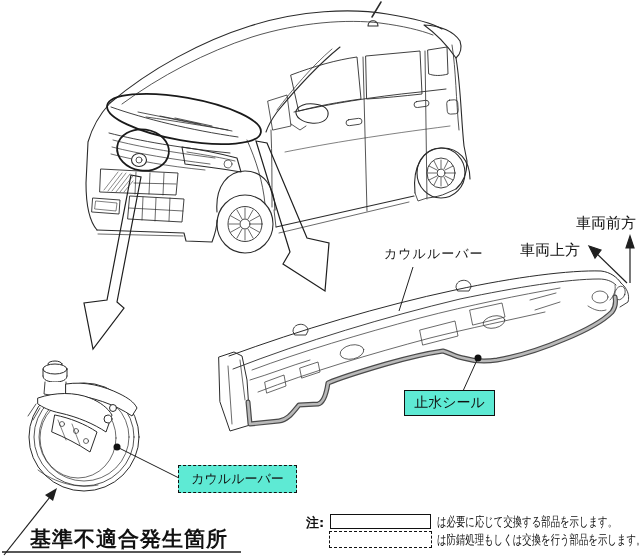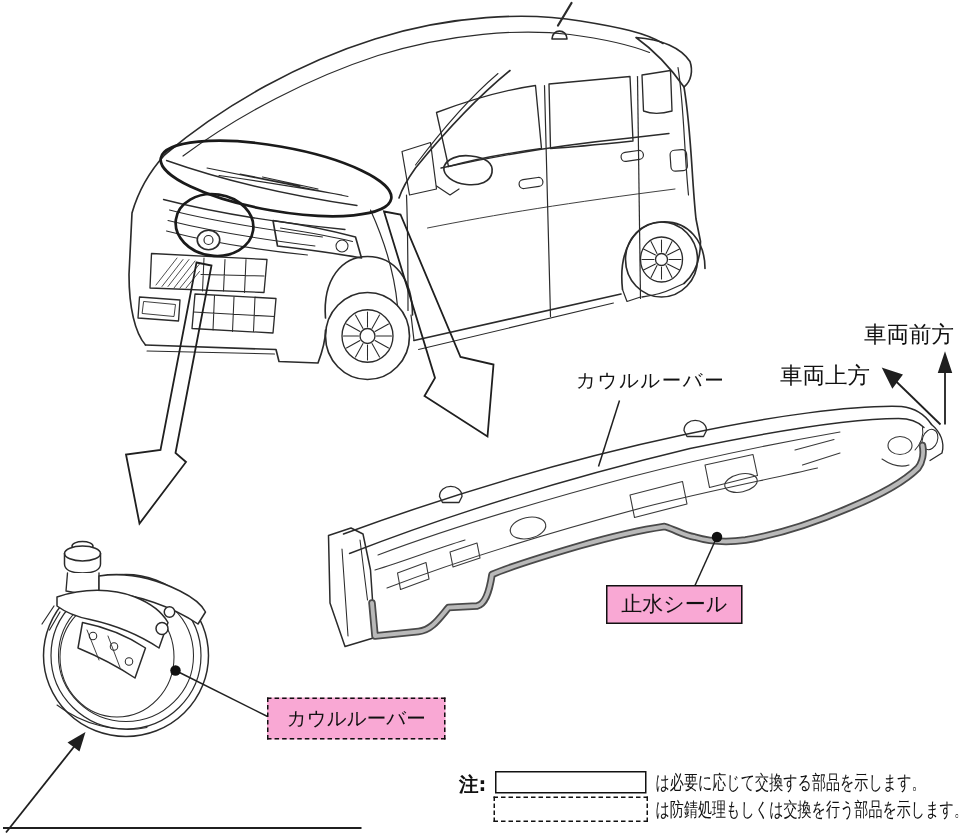--- a/index.html
+++ b/index.html
@@ -3,21 +3,21 @@
 <meta charset="utf-8">
 <style>
   html,body{margin:0;padding:0;background:#fff;}
   .canvas{position:relative;width:639px;height:557px;background:#fff;overflow:hidden;
           font-family:"DejaVu Sans","Liberation Sans",sans-serif;color:#111;}
   .canvas svg{position:absolute;left:0;top:0;}
   .lbl{position:absolute;white-space:nowrap;color:#111;}
   .lbl-cowl{left:384px;top:245px;font-size:13px;letter-spacing:1px;}
   .lbl-up{left:576px;top:214px;font-size:15px;}
   .lbl-front{left:520px;top:241px;font-size:15px;}
-  .part-box{position:absolute;background:#f9a8d4;display:flex;align-items:center;justify-content:center;}
+  .part-box{position:absolute;background:#5eead4;display:flex;align-items:center;justify-content:center;}
   .box-seal{left:404px;top:390px;width:89px;height:24px;border:1.4px solid #111;font-size:14px;}
   .box-booster{left:178px;top:465px;width:117px;height:26px;border:1.4px dashed #111;font-size:13px;}
   .lbl-defect{left:30px;top:525px;font-size:21px;font-weight:bold;
               font-family:"DejaVu Serif","Liberation Serif",serif;letter-spacing:1px;}
   .note-prefix{left:306px;top:514px;font-size:13px;font-weight:bold;}
   .legend-box{position:absolute;background:#fff;}
   .legend-solid{left:330px;top:514px;width:99px;height:13px;border:1.2px solid #111;}
   .legend-dashed{left:329px;top:531px;width:101px;height:15px;border:1.3px dashed #111;}
   .note-text{position:absolute;font-size:13px;transform:scaleX(0.72);transform-origin:0 50%;}
   .note-1{left:437px;top:513px;}
@@ -190,20 +190,21 @@
     <polygon points="57,488 53,501 45,495" fill="#1f1f1f" stroke="none"></polygon>
     <path d="M2,552 L241,552" fill="none" stroke-width="1.3"></path>
   </g>
 </svg>
 
 <div class="lbl lbl-cowl">カウルルーバー</div>
 <div class="lbl lbl-up">車両前方</div>
 <div class="lbl lbl-front">車両上方</div>
 <div class="part-box box-seal">止水シール</div>
 <div class="part-box box-booster">カウルルーバー</div>
+<div class="lbl lbl-defect">基準不適合発生箇所</div>
 
 <div class="lbl note-prefix">注:</div>
 <div class="legend-box legend-solid"></div>
 <div class="note-text note-1 lbl">は必要に応じて交換する部品を示します。</div>
 <div class="legend-box legend-dashed"></div>
 <div class="note-text note-2 lbl">は防錆処理もしくは交換を行う部品を示します。</div>
 
 </div>
 
 </body></html>

